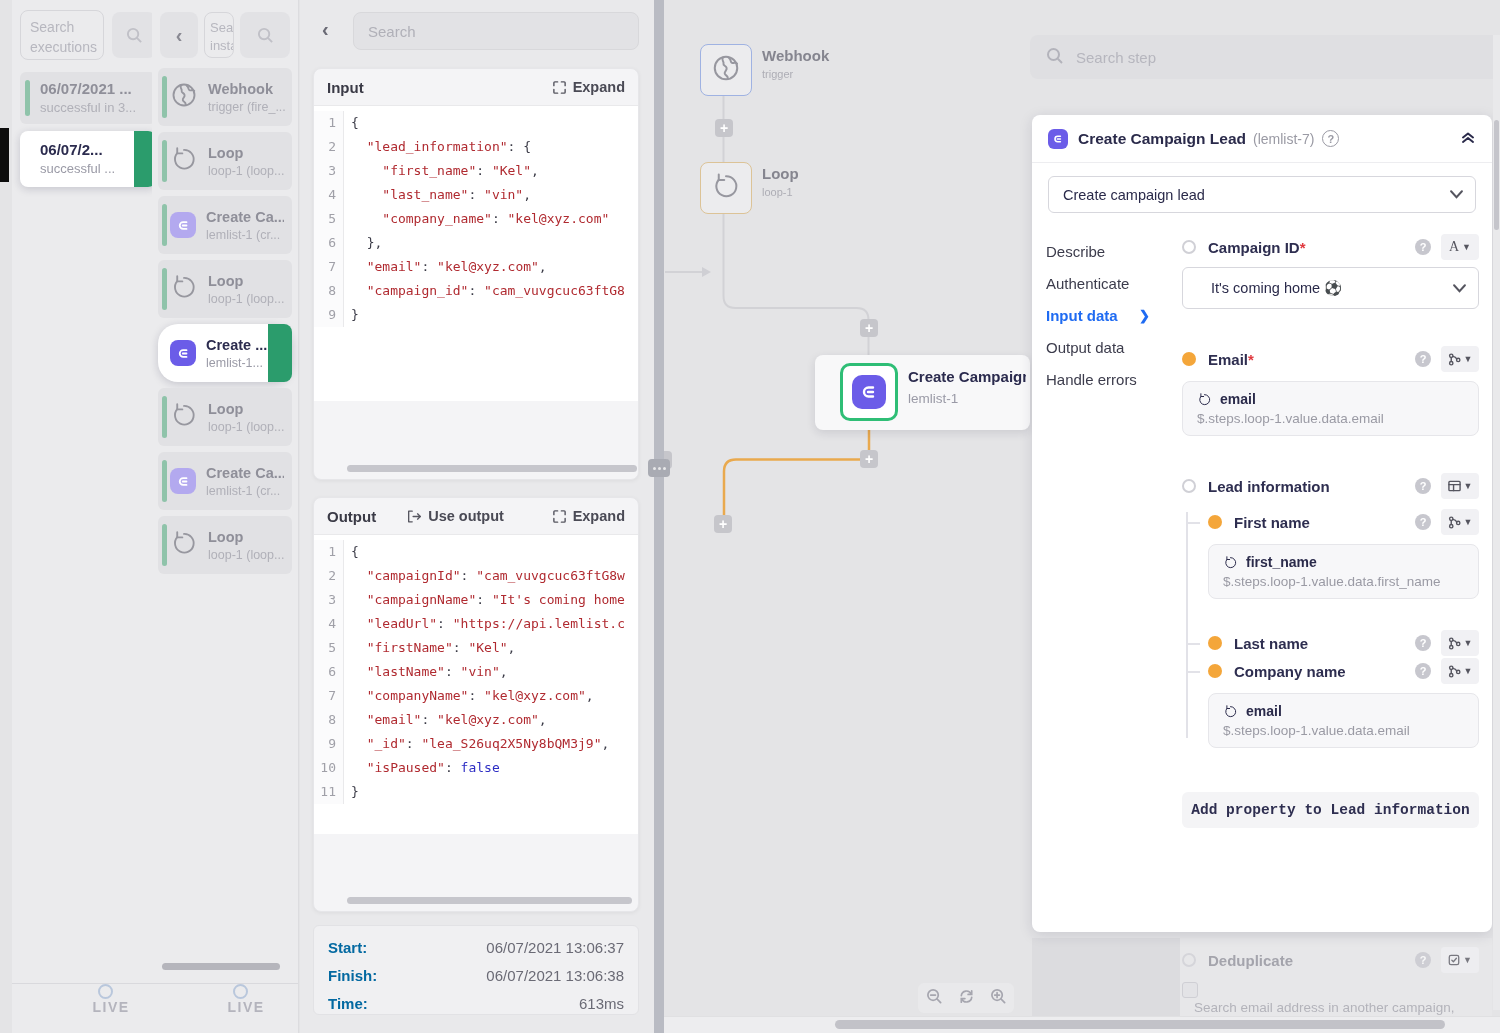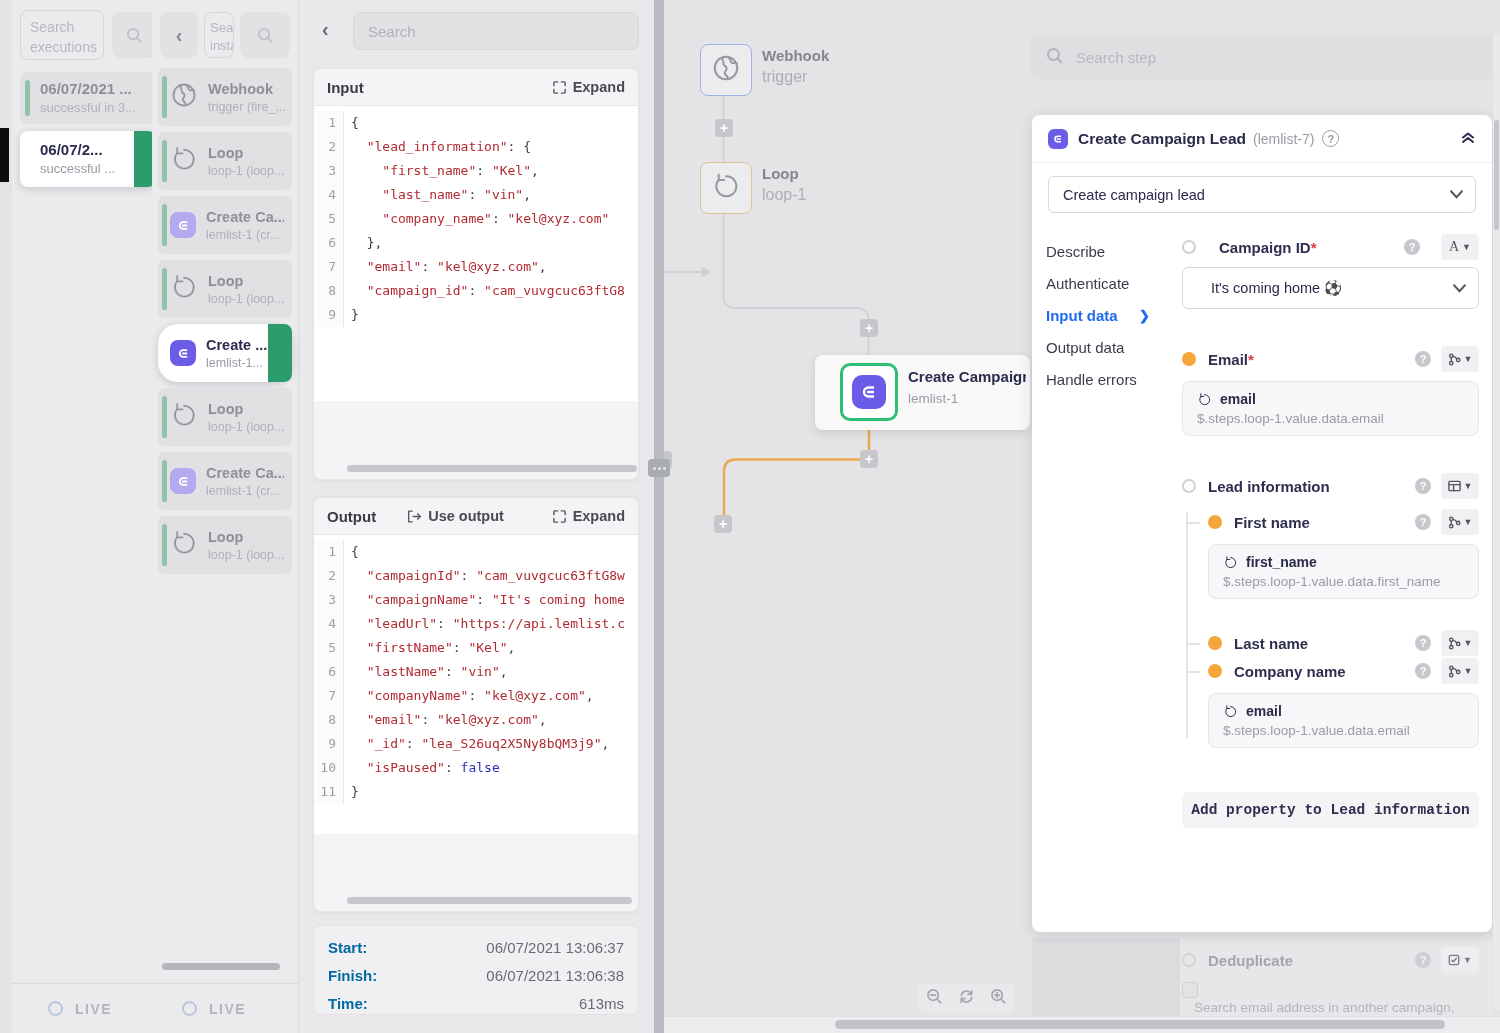--- a/index.html
+++ b/index.html
@@ -17,21 +17,21 @@
   .search-box { border:1.5px solid #d6d6da; border-radius:8px; color:#b7b7bf; font-size:14px; line-height:1.4; padding:7px 9px; overflow:hidden; background:transparent; }
   .sq-btn { background:#e2e2e5; border-radius:8px; display:flex; align-items:center; justify-content:center; }
   .exec-item { position:absolute; left:8px; width:136px; height:52px; background:#e1e1e4; border-radius:6px; padding:8px 8px 0 20px; }
   .exec-item .bar { position:absolute; left:5px; top:8px; width:5px; height:36px; border-radius:3px; background:#8fc3aa; }
   .exec-item .t { font-size:15px; font-weight:bold; color:#8f8f99; white-space:nowrap; overflow:hidden; }
   .exec-item .s { font-size:13px; color:#b0b0b8; white-space:nowrap; overflow:hidden; margin-top:3px; }
   .exec-item.sel { background:#fff; height:56px; border-radius:8px; box-shadow:0 2px 8px rgba(30,30,60,.18); padding-top:10px; }
   .exec-item.sel .t { color:#2b2b4e; }
   .exec-item.sel .s { color:#9a9aa6; }
   .exec-item.sel .rblock { position:absolute; right:0; top:0; width:22px; height:100%; background:#2b9c6c; border-radius:0 8px 8px 0; }
-  .col-footer { position:absolute; left:0; right:0; bottom:0; height:50px; border-top:1px solid #d9d9dd; display:flex; align-items:center; }
+  .col-footer { position:absolute; left:0; right:0; bottom:0; height:50px; border-top:1px solid #d9d9dd; display:flex; align-items:center;flex-direction:column; }
   .live-dot { width:15px; height:15px; border:2.5px solid #b9c7dc; border-radius:50%; }
   .live-label { font-size:14px; font-weight:bold; letter-spacing:1.5px; color:#b4b4bd; margin-left:12px; }
 
   
   .col2 { position:absolute; left:152px; top:0; width:147px; height:1033px; background:#ebebed; border-right:1px solid #dcdcdf; z-index:20; }
   .step-card { position:absolute; left:6px; width:134px; height:58px; background:#e1e1e4; border-radius:6px; display:flex; align-items:center; padding-left:12px; }
   .step-card .bar { position:absolute; left:4px; top:8px; width:5px; height:42px; border-radius:3px; background:#8fc3aa; }
   .step-card .txt { margin-left:10px; overflow:hidden; }
   .step-card .t { font-size:14.5px; font-weight:bold; color:#8f8f99; white-space:nowrap; overflow:hidden; max-width:78px; }
   .step-card .s { font-size:12.5px; color:#b0b0b8; white-space:nowrap; overflow:hidden; max-width:78px; margin-top:3px; }
@@ -67,21 +67,21 @@
   
   .divider { position:absolute; left:654px; top:0; width:10px; height:1033px; background:#b9bbc3; z-index:30; }
   .div-handle { position:absolute; left:-6px; top:459px; width:22px; height:18px; background:#a9abb3; border-radius:4px; display:flex; align-items:center; justify-content:center; gap:2px; }
   .div-handle i { width:3px; height:3px; background:#e8e8ea; border-radius:50%; display:block; }
 
   
   .canvas { position:absolute; left:664px; top:0; right:0; bottom:0; z-index:1; }
   .edges { position:absolute; left:0; top:0; pointer-events:none; }
   .node { position:absolute; width:52px; height:52px; background:#ececee; border-radius:8px; display:flex; align-items:center; justify-content:center; }
   .node-label .t { font-size:15px; font-weight:bold; color:#85858f; }
-  .node-label .s { font-size:16px; color:#adadb5; margin-top:4px; }
+  .node-label .s { font-size:11px; color:#adadb5; margin-top:4px; }
   .plus { position:absolute; width:18px; height:18px; background:#c6c6cb; border-radius:4px; color:#fff; display:flex; align-items:center; justify-content:center; font-size:14px; font-weight:bold; line-height:1; }
   .sel-card { position:absolute; left:151px; top:355px; width:215px; height:75px; background:#f8f8f9; border-radius:8px; box-shadow:0 3px 10px rgba(30,30,60,.12); }
   .sel-node { position:absolute; left:176px; top:363px; width:58px; height:58px; background:#fff; border:3px solid #2fbe76; border-radius:10px; display:flex; align-items:center; justify-content:center; }
   .sel-labels { position:absolute; left:244px; top:368px; width:118px; overflow:hidden; }
   .sel-labels .t { font-size:15px; font-weight:bold; color:#2b2b4e; white-space:nowrap; }
   .sel-labels .s { font-size:13.5px; color:#9a9aa6; margin-top:6px; }
   .zoombar { position:absolute; left:254px; top:983px; width:96px; height:30px; background:#e9e9eb; border-radius:6px; display:flex; align-items:center; justify-content:space-around; }
   .zoombar svg { stroke:#a6a6af; fill:none; stroke-width:1.8; stroke-linecap:round; }
   .version-pill { position:absolute; left:376px; top:950px; width:92px; height:56px; background:#dedee1; border-radius:10px; display:flex; align-items:center; justify-content:center; gap:8px; color:#7a7a84; font-size:15px; z-index:6; }
   .bottom-scroll { position:absolute; left:0; right:0; top:1016px; height:17px; background:#ededef; border-top:1px solid #e0e0e2; z-index:6; }
@@ -585,21 +585,21 @@
       <div class="tab">
           <span>Output data</span>
         </div>
       <div class="tab">
           <span>Handle errors</span>
         </div>
     </div>
 
     <div class="content">
       
-      <div class="fhead" style="margin-top:8px;gap:11px;">
+      <div class="fhead" style="margin-top:8px;">
         <span class="dot empty"></span>
         <span class="flabel"><span>Campaign ID</span><span class="req">*</span></span>
         <span class="help">?</span>
         <span class="type-btn">
             <span class="a">A</span>
             <span class="caret">▼</span>
           </span>
       </div>
       <div class="cfg-select" style="margin:6px 0 11px 0; height:42px;padding-left:28px;">
         <span>It's coming home ⚽</span>

